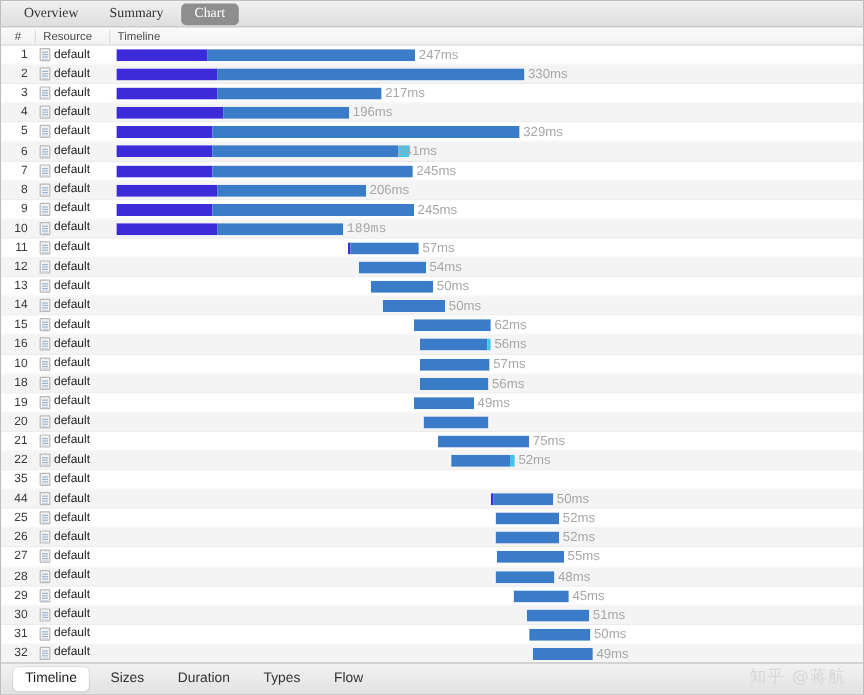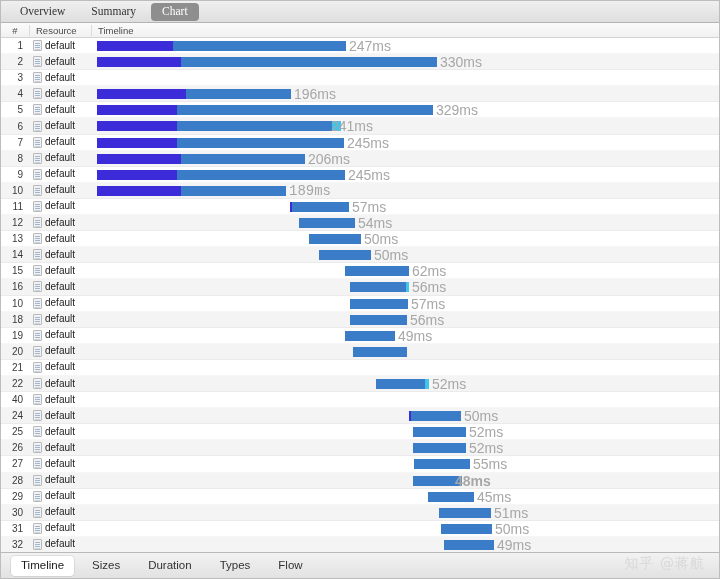--- a/index.html
+++ b/index.html
@@ -76,21 +76,21 @@
 
   .c-time{flex:1 1 auto;position:relative;height:100%;}
 
   .bar{
     position:absolute;top:3px;height:10px;
     display:flex;overflow:hidden;
   }
   .seg{height:100%;}
   .ms{
     position:absolute;top:3px;
-    font-size:14px;line-height:11px;color:#a7a7a7;
+    font-size:11px;line-height:11px;color:#a7a7a7;
     white-space:nowrap;
   }
 
   
   .botbar{
     height:26px;flex:0 0 26px;
     background:linear-gradient(to bottom,#f2f2f2,#e2e2e2);
     border-top:1px solid #b9b9b9;
     display:flex;align-items:center;
     padding-left:10px;box-sizing:border-box;
@@ -156,20 +156,27 @@
           </div>
           <div class="ms" style="left: 349px;">330ms</div>
         </div>
       </div>
       <div class="row odd">
         <div class="c-num">3</div>
         <div class="c-res">
           <span class="doc-icon"></span>
           <span class="res-label">default</span>
         </div>
+        <div class="c-time">
+          <div class="bar" style="left: 6px; width: 221px;">
+            <div class="seg" style="width: 84px; background: rgb(59, 43, 216);"></div>
+            <div class="seg" style="width: 137px; background: rgb(58, 124, 200);"></div>
+          </div>
+          <div class="ms" style="left: 230px;">217ms</div>
+        </div>
       </div>
       <div class="row even">
         <div class="c-num">4</div>
         <div class="c-res">
           <span class="doc-icon"></span>
           <span class="res-label">default</span>
         </div>
         <div class="c-time">
           <div class="bar" style="left: 6px; width: 194px;">
             <div class="seg" style="width: 89px; background: rgb(59, 43, 216);"></div>
@@ -394,44 +401,50 @@
           </div>
           <div class="ms" style="left: 336px; margin-top: 36px;">53ms</div>
         </div>
       </div>
       <div class="row odd">
         <div class="c-num">21</div>
         <div class="c-res">
           <span class="doc-icon"></span>
           <span class="res-label">default</span>
         </div>
+        <div class="c-time">
+          <div class="bar" style="left: 274px; width: 76px;">
+            <div class="seg" style="width: 76px; background: rgb(58, 124, 200);"></div>
+          </div>
+          <div class="ms" style="left: 353px;">75ms</div>
+        </div>
       </div>
       <div class="row even">
         <div class="c-num">22</div>
         <div class="c-res">
           <span class="doc-icon"></span>
           <span class="res-label">default</span>
         </div>
         <div class="c-time">
           <div class="bar" style="left: 285px; width: 53px;">
             <div class="seg" style="width: 49px; background: rgb(58, 124, 200);"></div>
             <div class="seg" style="width: 4px; background: rgb(66, 197, 232);"></div>
           </div>
           <div class="ms" style="left: 341px;">52ms</div>
         </div>
       </div>
       <div class="row odd">
-        <div class="c-num">40</div>
-        <div class="c-res">
-          <span class="doc-icon"></span>
-          <span class="res-label">default</span>
-        </div>
-      </div>
-      <div class="row even">
-        <div class="c-num">24</div>
+        <div class="c-num">35</div>
+        <div class="c-res">
+          <span class="doc-icon"></span>
+          <span class="res-label">default</span>
+        </div>
+      </div>
+      <div class="row even">
+        <div class="c-num">44</div>
         <div class="c-res">
           <span class="doc-icon"></span>
           <span class="res-label">default</span>
         </div>
         <div class="c-time">
           <div class="bar" style="left: 318px; width: 52px;">
             <div class="seg" style="width: 2px; background: rgb(59, 43, 216);"></div>
             <div class="seg" style="width: 50px; background: rgb(58, 124, 200);"></div>
           </div>
           <div class="ms" style="left: 373px;">50ms</div>
@@ -479,21 +492,21 @@
       <div class="row even">
         <div class="c-num">28</div>
         <div class="c-res">
           <span class="doc-icon"></span>
           <span class="res-label">default</span>
         </div>
         <div class="c-time">
           <div class="bar" style="left: 322px; width: 49px;">
             <div class="seg" style="width: 49px; background: rgb(58, 124, 200);"></div>
           </div>
-          <div class="ms" style="left: 364px; font-weight: bold;">48ms</div>
+          <div class="ms" style="left: 374px;">48ms</div>
         </div>
       </div>
       <div class="row odd">
         <div class="c-num">29</div>
         <div class="c-res">
           <span class="doc-icon"></span>
           <span class="res-label">default</span>
         </div>
         <div class="c-time">
           <div class="bar" style="left: 337px; width: 46px;">

